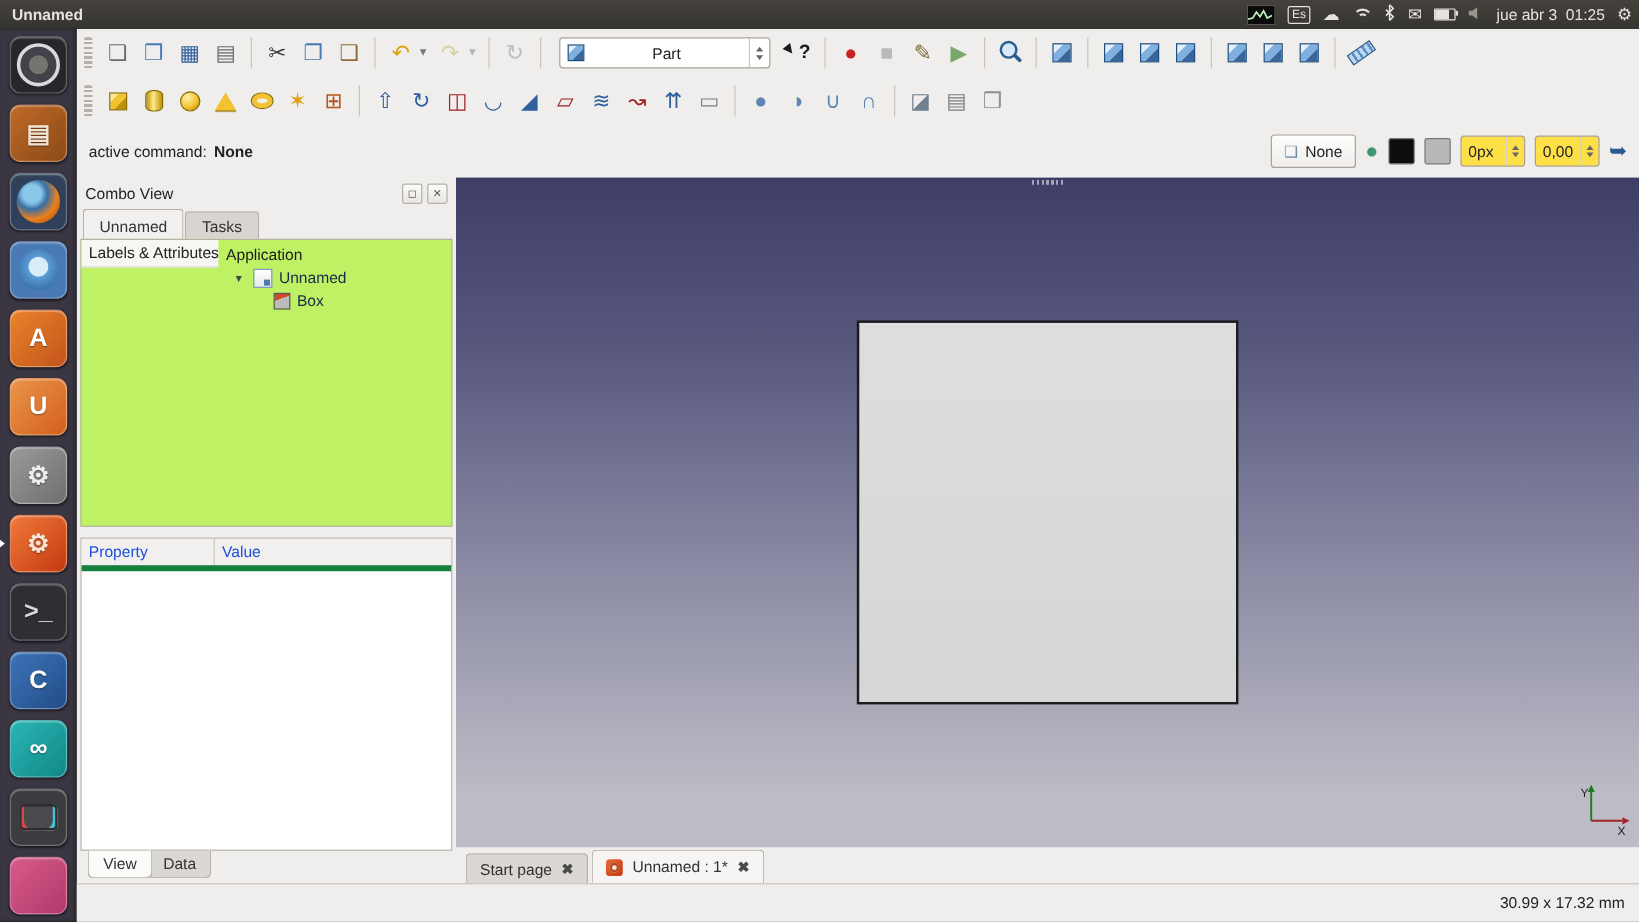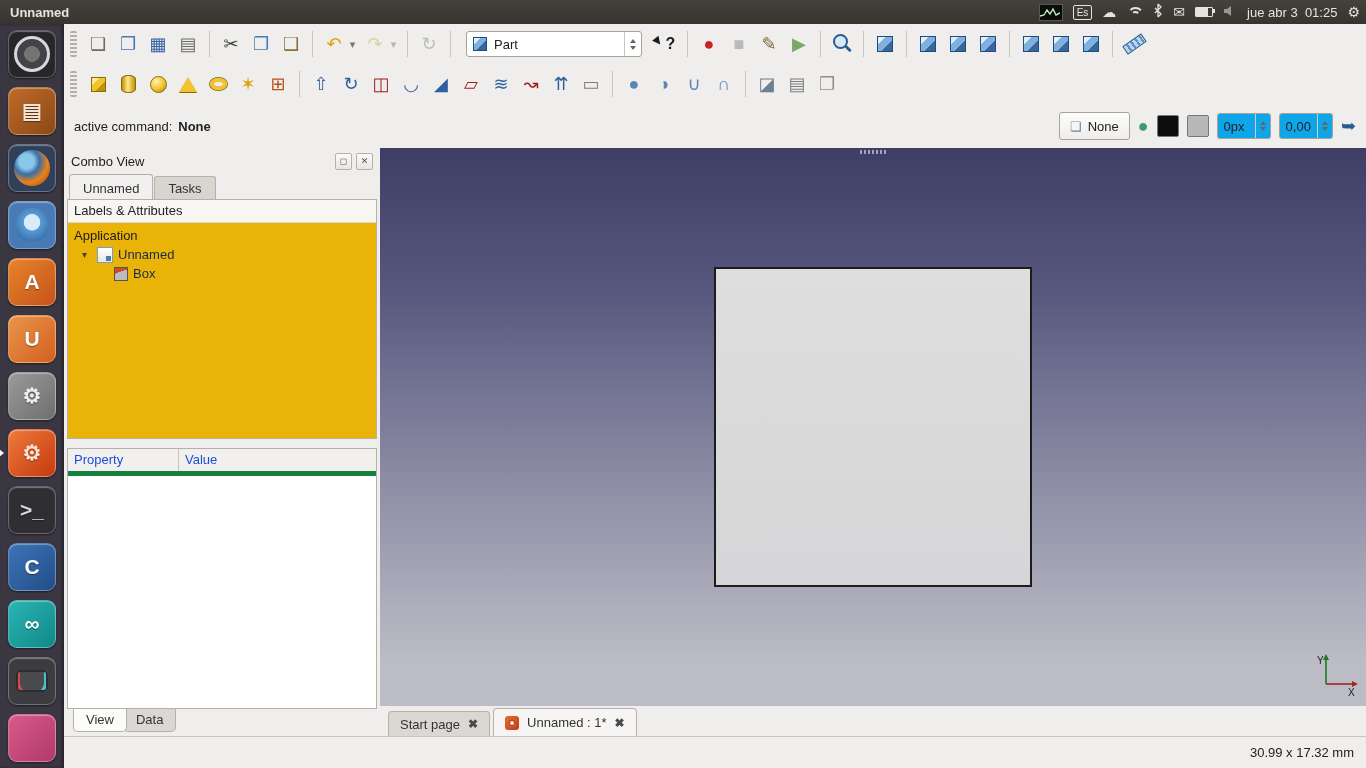--- a/index.html
+++ b/index.html
@@ -74,21 +74,21 @@
   .ic-ycone::before{content:"";width:0;height:0;border-left:9px solid transparent;border-right:9px solid transparent;
     border-bottom:15px solid #f2c230;filter:drop-shadow(0 1px 0 #8a6d00);}
   .ic-ytorus::before{content:"";width:17px;height:12px;border:4px solid #f2c230;border-radius:50%;
     box-sizing:border-box;box-shadow:0 0 0 1px #8a6d00;}
   .ic-whatsthis::before{content:"";position:absolute;left:3px;top:7px;
     border:4px solid transparent;border-top:8px solid #1a1a1a;transform:rotate(-38deg);}
   .ic-whatsthis .glyph{font-weight:bold;font-size:16px;margin-left:9px;}
 
   
   .wbsel{height:26px;min-width:176px;background:#fff;border:1px solid #a9a29a;border-radius:3px;
-    display:flex;align-items:center;gap:7px;padding-left:6px;margin:0 9px;box-sizing:border-box;color:#222;}
+    display:flex;align-items:center;gap:7px;padding-left:6px;margin:0 9px;box-sizing:border-box;color:#222;text-align:center;}
   .wb-icon{display:flex;}
   .wb-icon::before{content:"";width:14px;height:14px;border:1px solid #1d4d7e;box-sizing:border-box;
     background:linear-gradient(135deg,#e2eefa 0 28%,#7fb0e0 28% 62%,#39679c 62%);}
   .wb-label{flex:1;}
   .wb-spin{width:16px;align-self:stretch;border-left:1px solid #c9c5be;display:flex;flex-direction:column;
     align-items:center;justify-content:center;gap:3px;}
   .tri-up{width:0;height:0;border:3px solid transparent;border-bottom:4px solid #666;}
   .tri-dn{width:0;height:0;border:3px solid transparent;border-top:4px solid #666;}
 
   
@@ -98,39 +98,39 @@
   .tray2{margin-left:auto;display:flex;align-items:center;gap:8px;}
   .nbtn{height:26px;background:linear-gradient(#fdfdfc,#efeeec);border:1px solid #a9a29a;border-radius:3px;
     display:flex;align-items:center;gap:6px;padding:0 10px;color:#222;}
   .nbtn .glyph{font-size:13px;color:#6a87a8;}
   .ticon2{font-size:18px;line-height:1;}
   .ticon2.green{color:#3d9970;}
   .ticon2.blue{color:#2a5d8f;}
   .swatch{width:20px;height:20px;border:1px solid #777;border-radius:2px;}
   .sw-black{background:#0d0d0d;}
   .sw-gray{background:#b8b8b8;}
-  .spin{height:24px;background:#0ea5e9;border:1px solid #a9a29a;border-radius:3px;display:flex;
+  .spin{height:24px;background:#fde047;border:1px solid #a9a29a;border-radius:3px;display:flex;
     align-items:center;padding-left:6px;min-width:46px;justify-content:space-between;color:#222;}
   .spinbtns{width:14px;align-self:stretch;border-left:1px solid #d5d1ca;display:flex;flex-direction:column;
     align-items:center;justify-content:center;gap:2px;margin-left:6px;}
 
   
   .main{flex:1;display:flex;min-height:0;}
 
   
   .combo{width:310px;flex:0 0 auto;display:flex;flex-direction:column;padding:2px 3px 0;box-sizing:content-box;}
   .combo-title{height:22px;display:flex;align-items:center;padding:0 4px;color:#222;}
   .dockbtns{margin-left:auto;display:flex;gap:4px;}
   .dockbtn{width:15px;height:15px;border:1px solid #b5b1aa;border-radius:2px;display:flex;align-items:center;
     justify-content:center;font-size:9px;color:#555;background:linear-gradient(#fbfbfa,#e8e6e2);}
   .combo-tabs{display:flex;height:27px;padding:0 2px;gap:1px;align-items:flex-end;}
   .ctab{padding:4px 13px 3px;border:1px solid #b5b1aa;border-bottom:none;border-radius:3px 3px 0 0;
     background:#d8d5d0;color:#333;}
   .ctab.active{background:#f1f0ee;padding-top:6px;}
-  .tree-wrap{border:1px solid #b5b1aa;background:#eab308;display:flex;flex-direction:column;height:238px;}
+  .tree-wrap{border:1px solid #b5b1aa;background:#bef264;display:flex;flex-direction:row;height:238px;}
   .tree-header{height:22px;line-height:22px;padding-left:6px;background:#f7f6f3;border-bottom:1px solid #dbd7d1;color:#222;}
   .tree{flex:1;overflow:hidden;padding-top:3px;}
   .trow{display:flex;align-items:center;height:19px;padding-left:6px;gap:5px;color:#1a1a1a;}
   .tlabel.bold{font-weight:normal;color:#1b2b4a;}
   .expander{color:#444;font-size:10px;width:10px;}
   .doc-icon{width:14px;height:14px;border:1px solid #7a9cc6;background:linear-gradient(#fff,#e8e8e8);position:relative;}
   .doc-icon::after{content:"";position:absolute;right:1px;bottom:1px;width:5px;height:5px;background:#4a7ab5;}
   .box-icon{width:14px;height:14px;border:1px solid #555;box-sizing:border-box;
     background:linear-gradient(160deg,#d04a2a 0 35%,#bcbcbc 35%);}
   .prop-wrap{flex:1;margin-top:9px;border:1px solid #b5b1aa;background:#fff;display:flex;flex-direction:column;min-height:0;}

